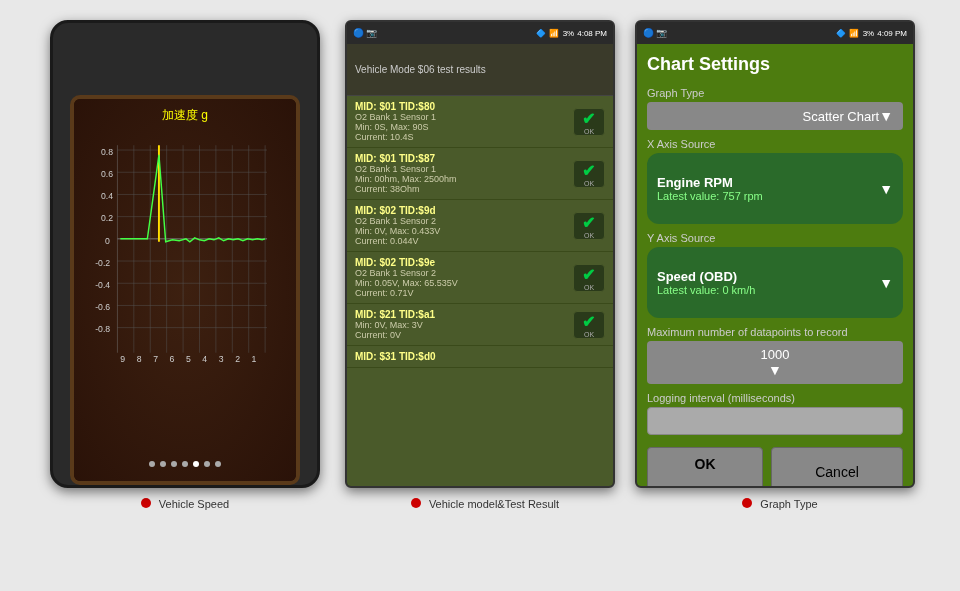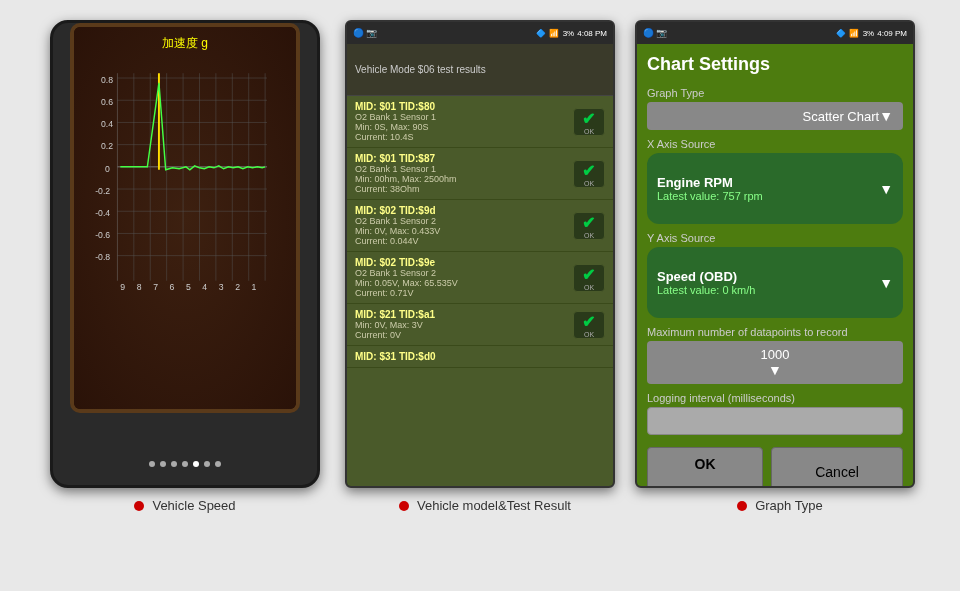--- a/index.html
+++ b/index.html
@@ -34,21 +34,21 @@
     .panel-1 {
       width: 290px;
     }
     .phone-frame-1 {
       width: 270px;
       height: 468px;
       background: #2a2a2a;
       border-radius: 18px;
       border: 3px solid #1a1a1a;
       display: flex;
-      align-items: flex-start;
+      align-items: flex-end;
       justify-content: center;
       position: relative;
       box-shadow: 0 4px 12px rgba(0,0,0,0.5);
     }
     .graph-screen {
       width: 230px;
       height: 390px;
       background: #3d1a0a;
       border-radius: 10px;
       border: 4px solid #5a3a1a;
@@ -315,24 +315,23 @@
       display: flex;
       flex-direction: row;
       justify-content: center;
       width: 960px;
       padding: 10px 10px 0 10px;
       gap: 10px;
     }
     .caption-item {
       width: 290px;
       display: flex;
-      align-items: center;
       justify-content: center;
       gap: 8px;
-      font-size: 13px;
+      font-size: 11px;
       color: #333;
     }
     .caption-dot {
       width: 10px;
       height: 10px;
       border-radius: 50%;
       background: #cc0000;
       flex-shrink: 0;
     }
     .caption-item.panel-3-caption {

